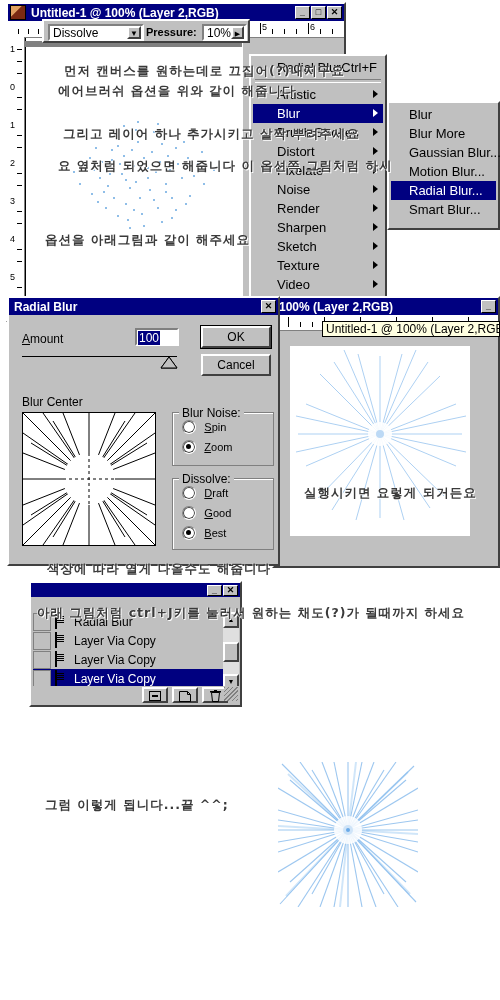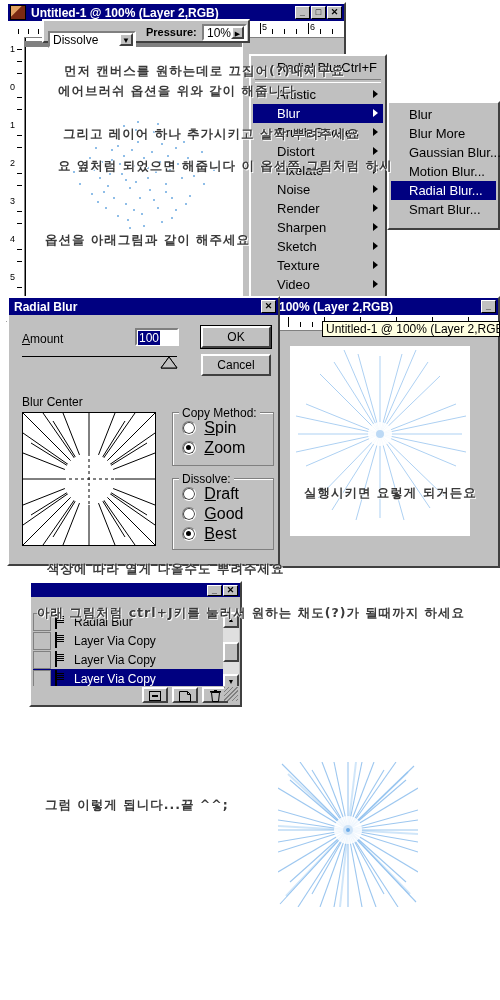--- a/index.html
+++ b/index.html
@@ -45,21 +45,21 @@
            border-bottom:4px solid transparent;}
   .mi.sel .arw{border-left-color:#ffffff;}
   .msep{height:2px;margin:2px 2px;border-top:1px solid #808080;border-bottom:1px solid #fff;}
   
   .radio{display:inline-block;width:12px;height:12px;border-radius:50%;
          background:#fff;border-top:1px solid #808080;border-left:1px solid #808080;
          border-right:1px solid #fff;border-bottom:1px solid #fff;
          box-shadow:0 0 0 1px #404040 inset;position:relative;vertical-align:middle;}
   .radio.on::after{content:"";position:absolute;left:3px;top:3px;width:5px;height:5px;
                    border-radius:50%;background:#000;}
-  .rlbl{font-size:16px;vertical-align:middle;margin-left:5px;}
+  .rlbl{font-size:11px;vertical-align:middle;margin-left:5px;}
   .u{text-decoration:underline;}
   
   .hw{position:absolute;font-family:"DejaVu Sans",sans-serif;font-size:12.5px;
       font-weight:bold;color:#3a3a3a;white-space:nowrap;letter-spacing:1px;
       text-shadow:1px 1px 0 #ffffff, -1px 0 0 rgba(255,255,255,.6);}
   
   .hrow{height:19px;display:flex;align-items:center;font-size:12px;}
   .hrow.sel{background:#000080;color:#fff;}
   .hrow .hicon{width:15px;height:15px;margin:0 4px 0 2px;flex:none;position:relative;}
   .page-ic{width:11px;height:13px;background:#fff;border:1px solid #000;position:relative;}
@@ -200,21 +200,21 @@
           <circle cx="140" cy="154" r="1"></circle>
           <circle cx="78" cy="154" r="1"></circle>
       </g>
     </svg>
   </div>
 
   <div style="position:absolute;left:17px;top:37px;width:217px;height:6px;background:#808080;"></div>
 </div>
 
 <div class="win" style="left:42px;top:19px;width:208px;height:24px;">
-  <div class="sunk" style="position:absolute;left:4px;top:10px;width:88px;height:17px;display:flex;align-items:center;">
+  <div class="sunk" style="position:absolute;left:4px;top:3px;width:96px;height:17px;display:flex;align-items:center;">
     <span style="flex:1;padding-left:3px;font-size:12px;">Dissolve</span>
     <span class="btn" style="width:14px;height:13px;line-height:11px;font-size:8px;margin-right:1px;">▼</span>
   </div>
   <span style="position:absolute;left:102px;top:5px;font-size:11px;font-weight:bold;">Pressure:</span>
   <div class="sunk" style="position:absolute;left:158px;top:3px;width:45px;height:17px;display:flex;align-items:center;">
     <span style="flex:1;padding-left:3px;font-size:12px;">10%</span>
     <span class="btn" style="width:14px;height:13px;line-height:11px;font-size:7px;margin-right:1px;">▶</span>
   </div>
 </div>
 
@@ -392,21 +392,21 @@
         <line x1="66" y1="66" x2="30" y2="124"></line>
           <line x1="66" y1="66" x2="102" y2="124"></line>
       </g>
       <circle cx="66" cy="66" r="26" fill="#fff"></circle>
       <line x1="66" y1="40" x2="66" y2="92" stroke="#000" stroke-width="1" stroke-dasharray="3 3"></line>
       <line x1="40" y1="66" x2="92" y2="66" stroke="#000" stroke-width="1" stroke-dasharray="3 3"></line>
     </svg>
   </div>
 
   <div class="grp" style="left:163px;top:114px;width:100px;height:52px;">
-    <span class="grp-t">Copy Method:</span>
+    <span class="grp-t">Blur Noise:</span>
     <div style="position:absolute;left:9px;top:6px;">
       <span class="radio"></span>
       <span class="rlbl"><span class="u">S</span>pin</span>
       
     </div>
     <div style="position:absolute;left:9px;top:26px;">
       <span class="radio on"></span>
       <span class="rlbl"><span class="u">Z</span>oom</span>
       
     </div>
@@ -553,16 +553,16 @@
     <circle cx="70" cy="68" r="5" fill="#cfe4f8"></circle>
     <circle cx="70" cy="68" r="2" fill="#6aaae8"></circle>
   </svg>
 </div>
 
 <div class="hw" style="left:64px;top:63px;">먼저 캔버스를 원하는데로 끄집어(?)내지구요</div>
 <div class="hw" style="left:58px;top:83px;">에어브러쉬 옵션을 위와 같이 해줍니다</div>
 <div class="hw" style="left:63px;top:126px;">그리고 레이어 하나 추가시키고 살짝 뿌려주세요</div>
 <div class="hw" style="left:58px;top:158px;">요 옆처럼 되었으면 해줍니다 이 옵션쪽 그림처럼 하시</div>
 <div class="hw" style="left:45px;top:232px;">옵션을 아래그림과 같이 해주세요</div>
-<div class="hw" style="left:47px;top:561px;">색상에 따라 열게 나올수도 뿌려주세요</div>
+<div class="hw" style="left:47px;top:561px;">색상에 따라 열게 나올수도 해줍니다</div>
 <div class="hw" style="left:304px;top:485px;">실행시키면 요렇게 되거든요</div>
 <div class="hw" style="left:37px;top:605px;">아래 그림처럼 ctrl+J키를 눌러서 원하는 채도(?)가 될때까지 하세요</div>
 <div class="hw" style="left:45px;top:797px;">그럼 이렇게 됩니다...끝 ^^;</div>
 
 </body></html>

